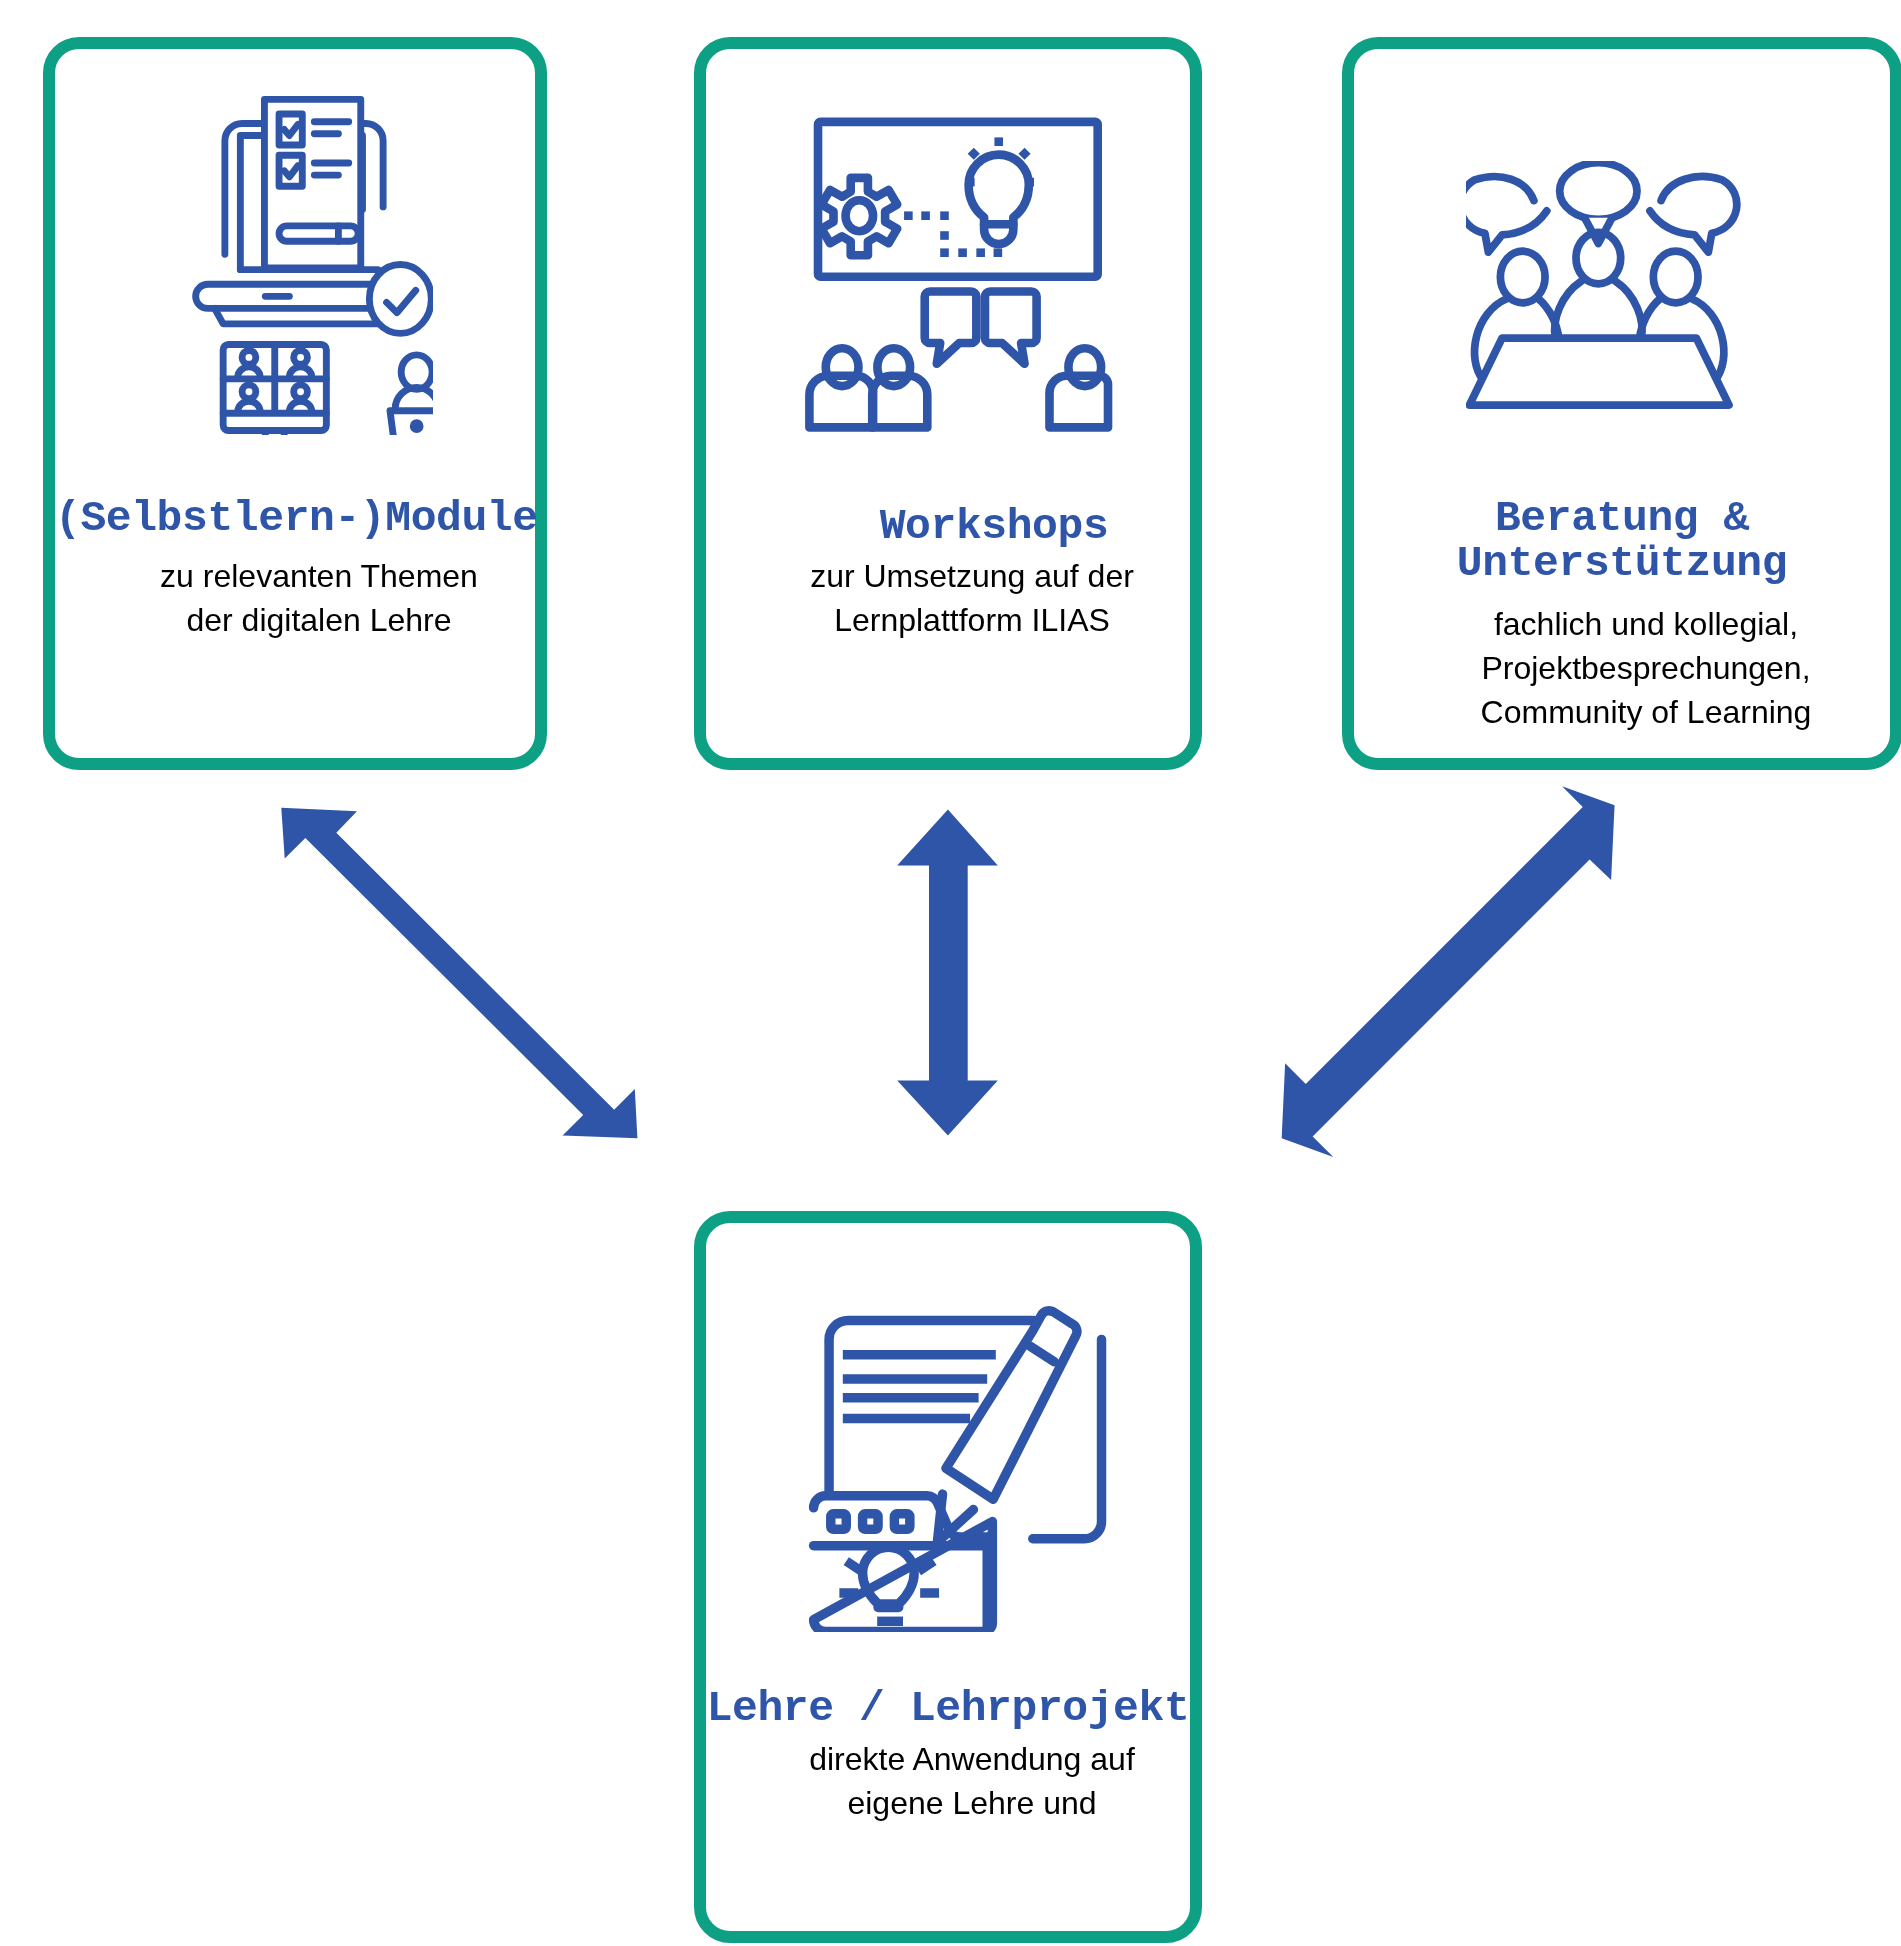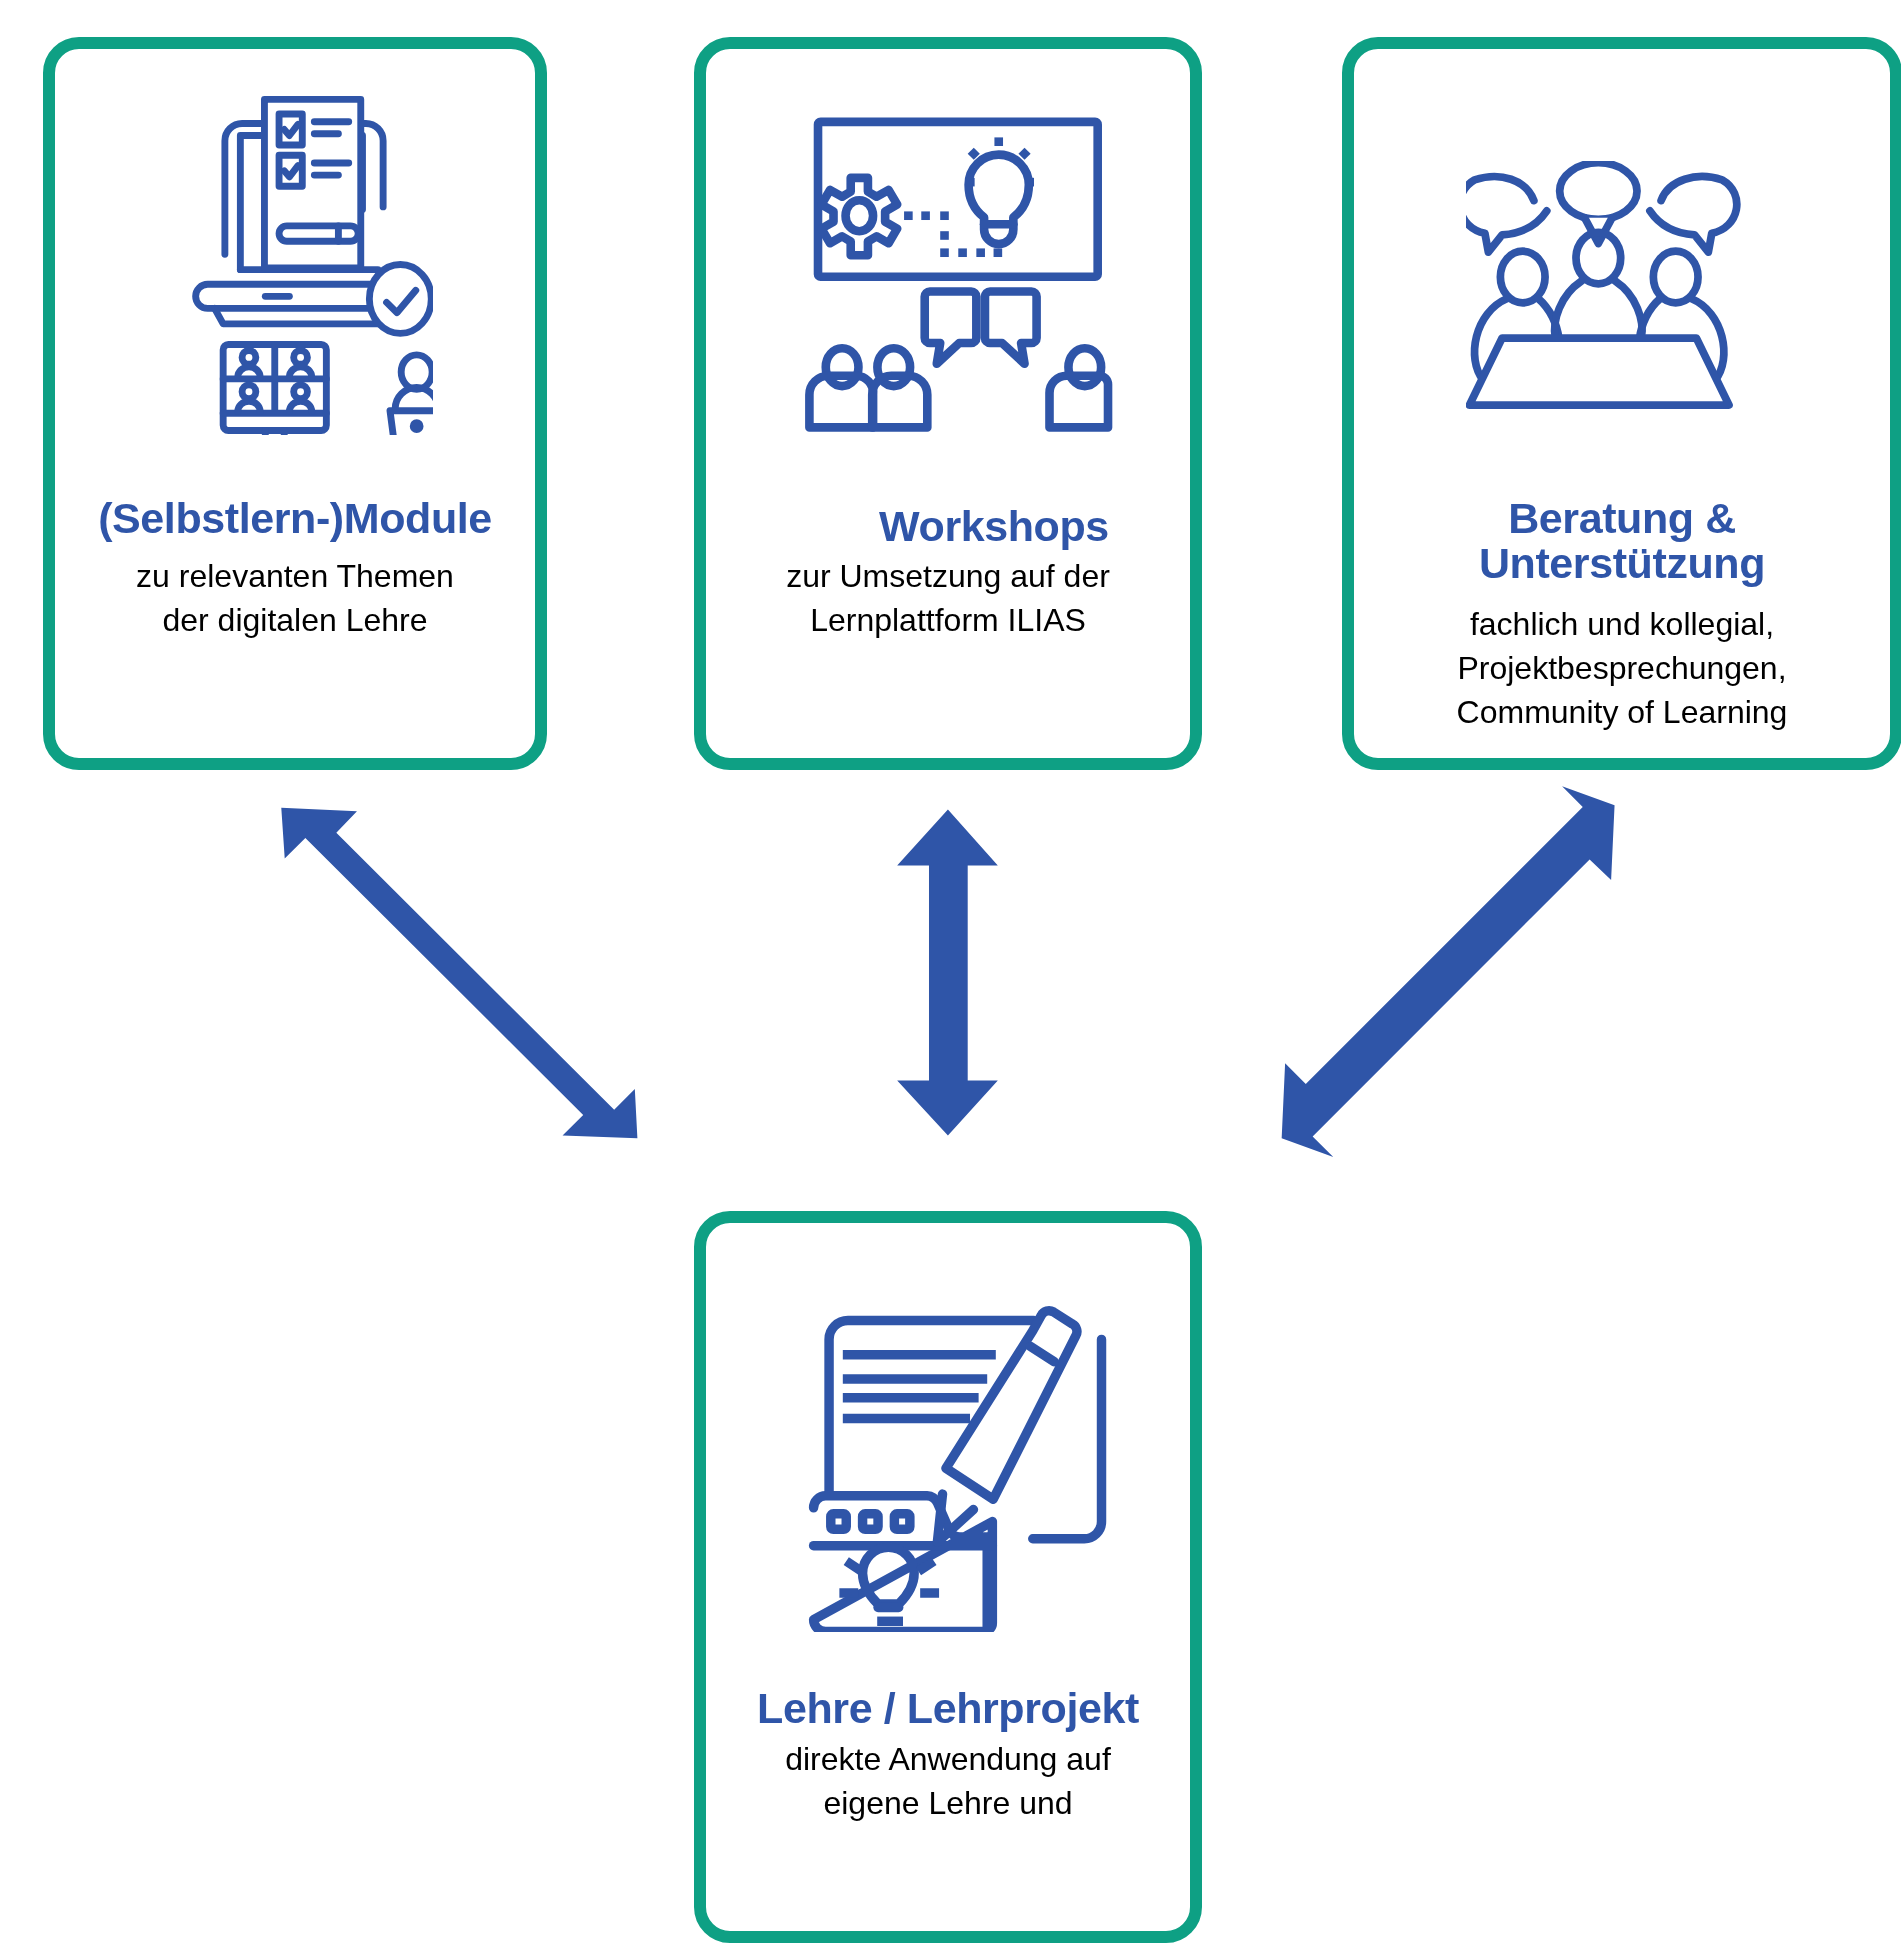--- a/index.html
+++ b/index.html
@@ -1,20 +1,20 @@
 <!DOCTYPE html>
 <html style="font-size:13.8px"><head>
 <meta charset="utf-8">
 <style>
   html, body { margin:0; padding:0; background:#ffffff; }
   body { width:1901px; height:1946px; position:relative; overflow:hidden; font-family:"Liberation Sans", sans-serif; }
   .box { position:absolute; box-sizing:border-box; border:12px solid #0ea084; border-radius:36px; background:#fff; }
   .icon { position:absolute; }
-  .title { position:absolute; left:0; width:100%; text-align:center; color:#2f55a8; font-weight:bold; font-size:43px; line-height:45px; font-family:Liberation Sans, sans-serif; letter-spacing:-0.4px; }
-  .body { position:absolute; left:0; width:100%; text-align:center; color:#000; font-size:32px; line-height:44px; font-family:"Liberation Sans", sans-serif; }
+  .title { position:absolute; left:0; width:100%; text-align:center; color:#2f55a8; font-weight:bold; font-size:43px; line-height:45px; font-family:Liberation Mono, monospace; letter-spacing:-0.4px; }
+  .body { position:absolute; left:0; width:100%; text-align:center; color:#000; font-size:32px; line-height:44px; font-family:"Liberation Sans", sans-serif;padding-left:24px; }
   .body span { display:block; }
   svg.arrows { position:absolute; left:0; top:0; }
 </style>
 </head>
 <body>
 
 <div class="box" style="left:43px;top:37px;width:504px;height:733px;">
   <svg class="icon" style="left:120px;top:33px;" width="258" height="353" viewBox="0 0 300 410" fill="none" stroke="#2f55a8" stroke-width="8" stroke-linecap="round" stroke-linejoin="round">
 
     <path d="M58 200 V68 a20 20 0 0 1 20 -20 h24"></path>

